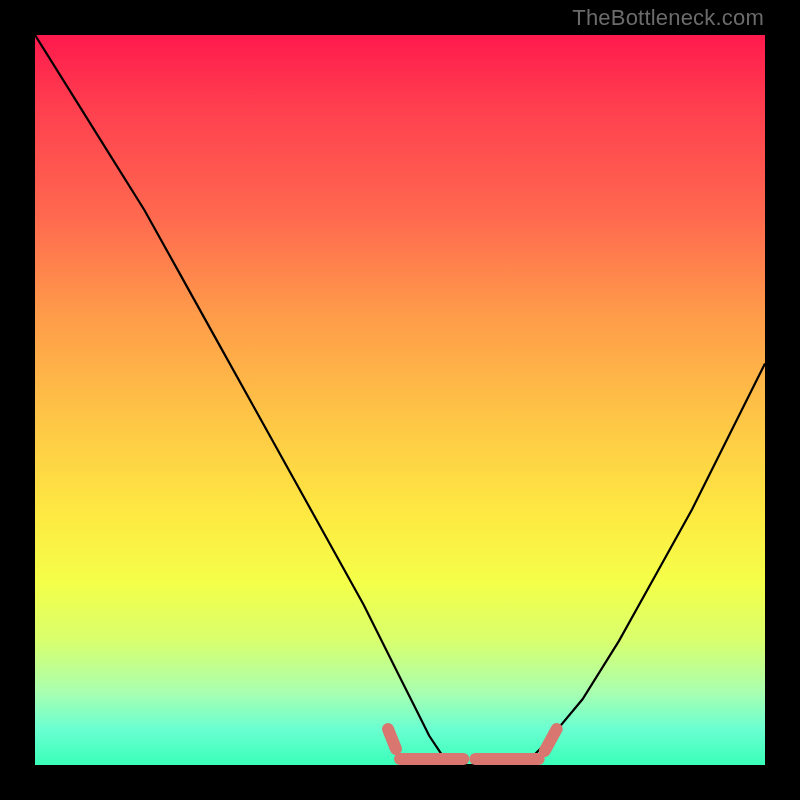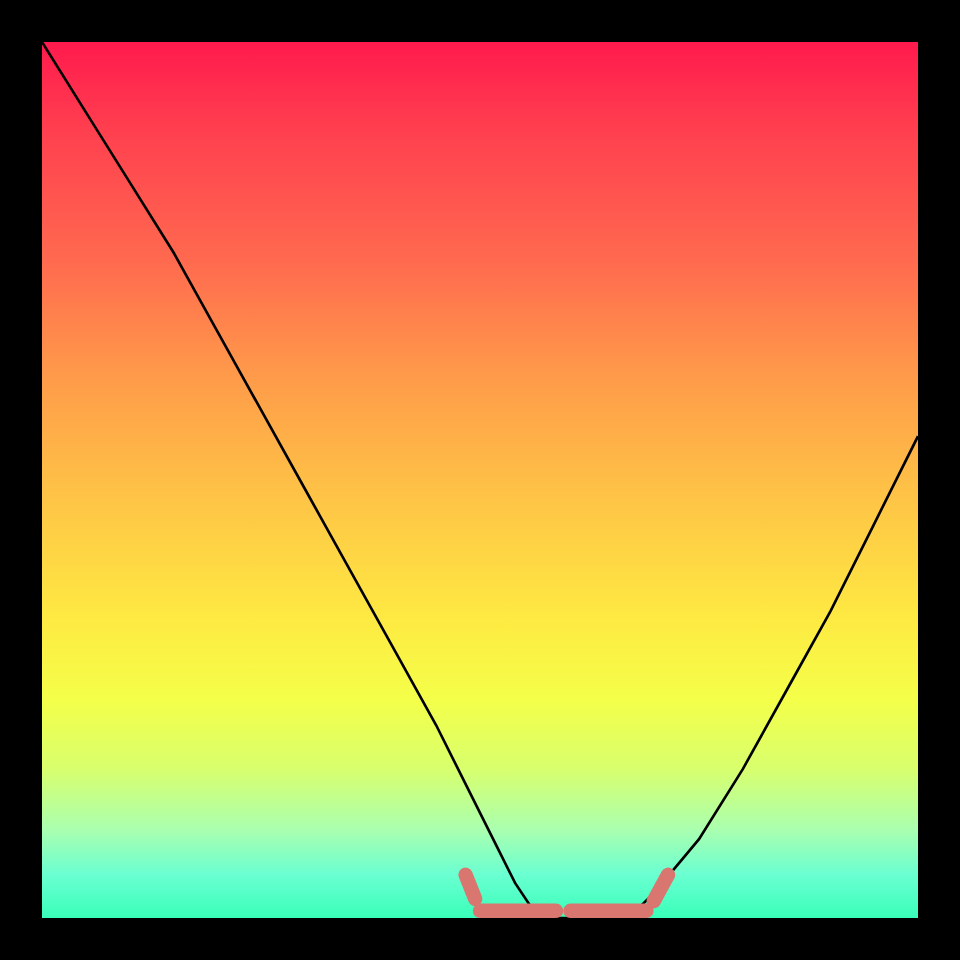--- a/index.html
+++ b/index.html
@@ -76,14 +76,15 @@
   <svg class="overlay" viewBox="0 0 730 730" preserveAspectRatio="none">
     <path id="curve-path" class="curve" d="M0.0 0.0 L36.5 58.4 L73.0 116.8 L109.5 175.2 L146.0 240.9 L182.5 306.6 L219.0 372.3 L255.5 438.0 L292.0 503.7 L328.5 569.4 L365.0 642.4 L379.6 671.6 L394.2 700.8 L408.8 722.7 L423.4 730.0 L438.0 730.0 L452.6 730.0 L467.2 730.0 L481.8 730.0 L496.4 722.7 L511.0 708.1 L547.5 664.3 L584.0 605.9 L620.5 540.2 L657.0 474.5 L693.5 401.5 L730.0 328.5"></path>
     <g id="flat-group">
         <line x1="353" y1="694" x2="361" y2="714" class="flat-seg"></line>
         <line x1="365" y1="724" x2="428.35" y2="724" class="flat-seg"></line>
         <line x1="440.35" y1="724" x2="503.7" y2="724" class="flat-seg"></line>
         <line x1="509.7" y1="716" x2="521.7" y2="694" class="flat-seg"></line>
       </g>
   </svg>
 
+  <div class="attribution">TheBottleneck.com</div>
 
 </div>
 
 </body></html>

